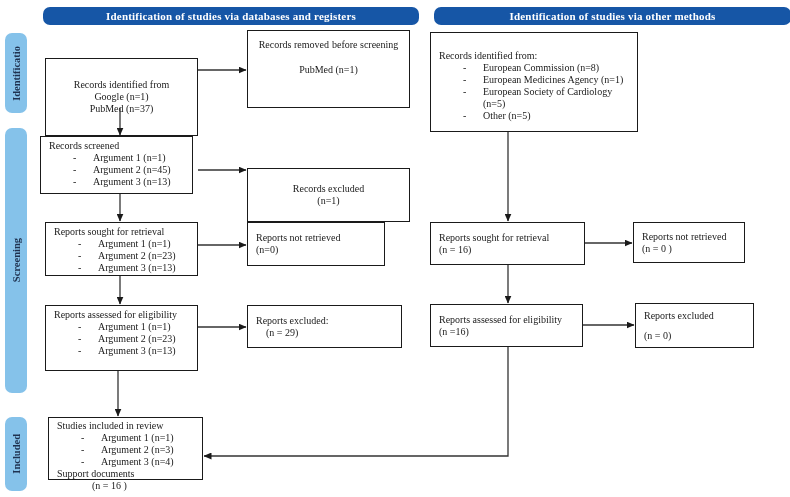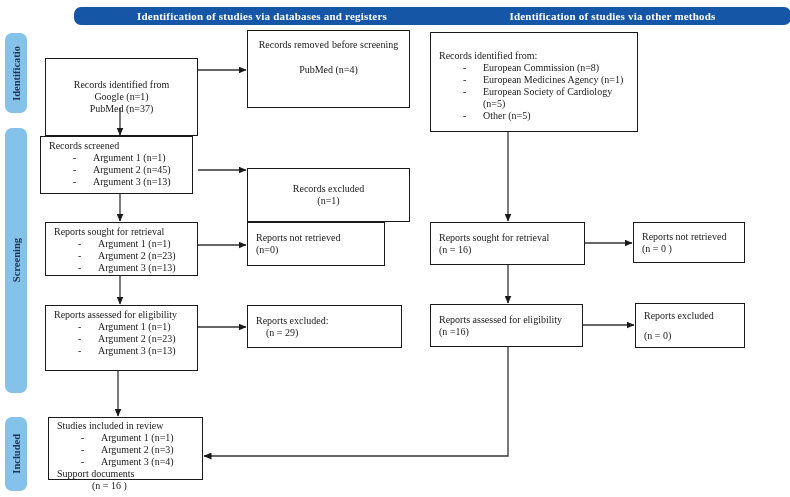--- a/index.html
+++ b/index.html
@@ -34,21 +34,21 @@
   .li { display:flex; }
   .li .dash { margin-left:26px; width:20px; flex:0 0 20px; }
   .it { margin-left:3px; }
   .indent { padding-left:10px; }
   .gap-top { margin-top:13px; }
   svg.arrows { position:absolute; left:0; top:0; pointer-events:none; }
 </style>
 </head>
 <body>
 
-<div class="hdr" style="left:43px;top:7px;width:376px;margin-left:31px;">Identification of studies via databases and registers</div>
+<div class="hdr" style="left:43px;top:7px;width:376px;">Identification of studies via databases and registers</div>
 <div class="hdr" style="left:434px;top:7px;width:357px;">Identification of studies via other methods</div>
 
 <div class="side" style="left:5px;top:33px;height:80px;">
   <span>Identificatio</span>
 </div>
 <div class="side" style="left:5px;top:128px;height:265px;">
   <span>Screening</span>
 </div>
 <div class="side" style="left:5px;top:417px;height:74px;">
   <span>Included</span>
@@ -57,21 +57,21 @@
 <div class="box center" style="left:45px;top:30px;width:153px;height:78px;">
   <div>Records identified from</div>
   <div>Google (n=1)</div>
   <div>PubMed (n=37)</div>
 </div>
 
 <div class="box" style="left:247px;top:30px;width:163px;height:78px;text-align:center;padding-top:8px;">
   <div>
     <span>Records removed</span><span class="it">before screening</span>
   </div>
-  <div class="gap-top">PubMed (n=4)</div>
+  <div class="gap-top">PubMed (n=1)</div>
 </div>
 
 <div class="box list" style="left:40px;top:136px;width:153px;height:58px;font-family:Liberation Serif, serif;">
   <div class="title">Records screened</div>
   <div>
 
       <div class="li">
         <span class="dash">-</span>
         <span class="li-text">Argument 1 (n=1)</span>
       </div>
@@ -202,21 +202,21 @@
 <div class="box vcenter" style="left:633px;top:222px;width:112px;height:41px;">
   <div>Reports not retrieved</div>
   <div>(n = 0 )</div>
 </div>
 
 <div class="box vcenter" style="left:430px;top:304px;width:153px;height:43px;">
   <div>Reports assessed for eligibility</div>
   <div>(n =16)</div>
 </div>
 
-<div class="box vcenter" style="left:635px;top:303px;width:110px;height:45px;gap:8px;">
+<div class="box vcenter" style="left:635px;top:303px;width:119px;height:45px;gap:8px;">
   <div>Reports excluded</div>
   <div>(n = 0)</div>
 </div>
 
 <svg class="arrows" width="790" height="497" viewBox="0 0 790 497">
   <defs>
     <marker id="ah" markerWidth="8" markerHeight="7" refX="7.5" refY="3.5" orient="auto" markerUnits="userSpaceOnUse">
       <path d="M0,0 L8,3.5 L0,7 z" fill="#1a1a1a"></path>
     </marker>
   </defs>

